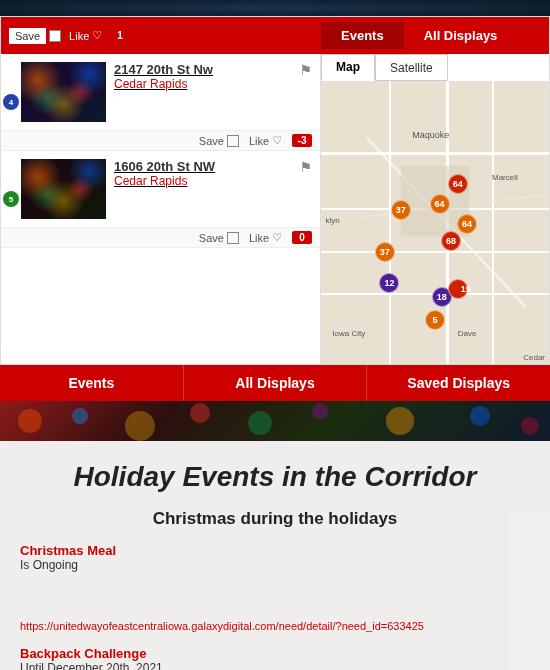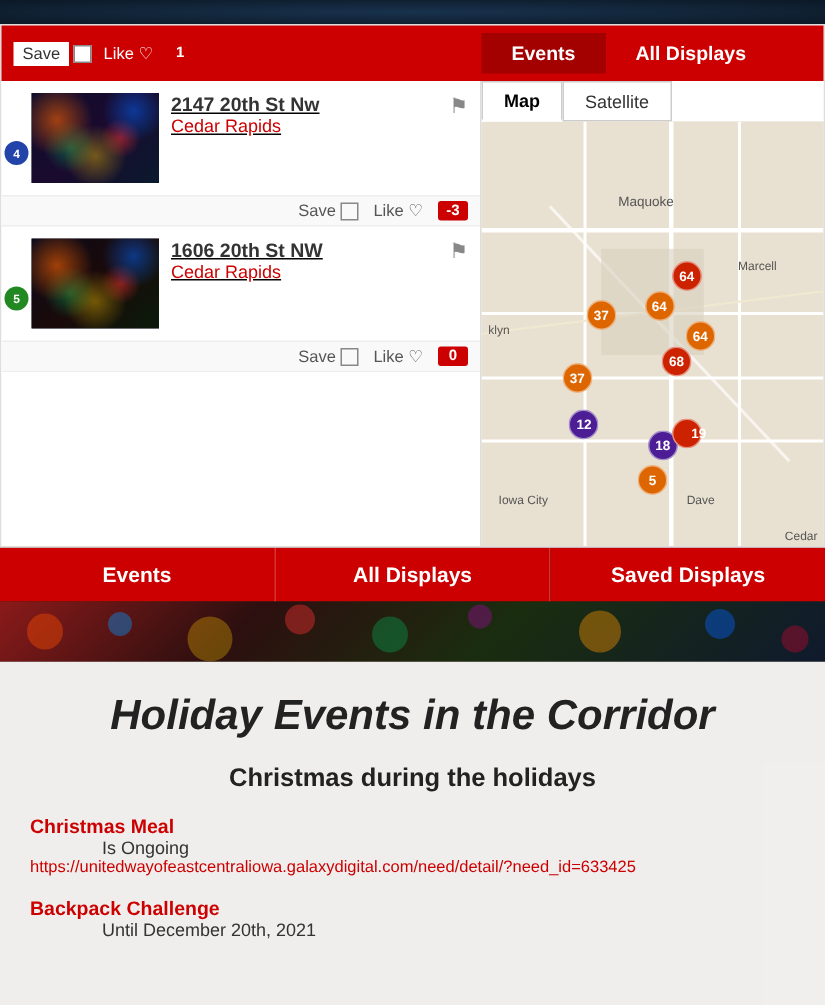--- a/index.html
+++ b/index.html
@@ -330,27 +330,27 @@
     .event-name {
       font-size: 13px;
       font-weight: bold;
       color: #cc0000;
       text-decoration: none;
       cursor: pointer;
     }
     .event-date {
       font-size: 12px;
       color: #333;
-      margin-left: 48px;
     }
     .event-link {
       font-size: 11px;
       color: #cc0000;
       word-break: break-all;
       cursor: pointer;
+      margin-top: 48px;
     }
   </style>
 </head>
 <body>
 
 <div class="header">
   <div class="header-bg"></div>
 </div>
 
 <div class="top-panel">

